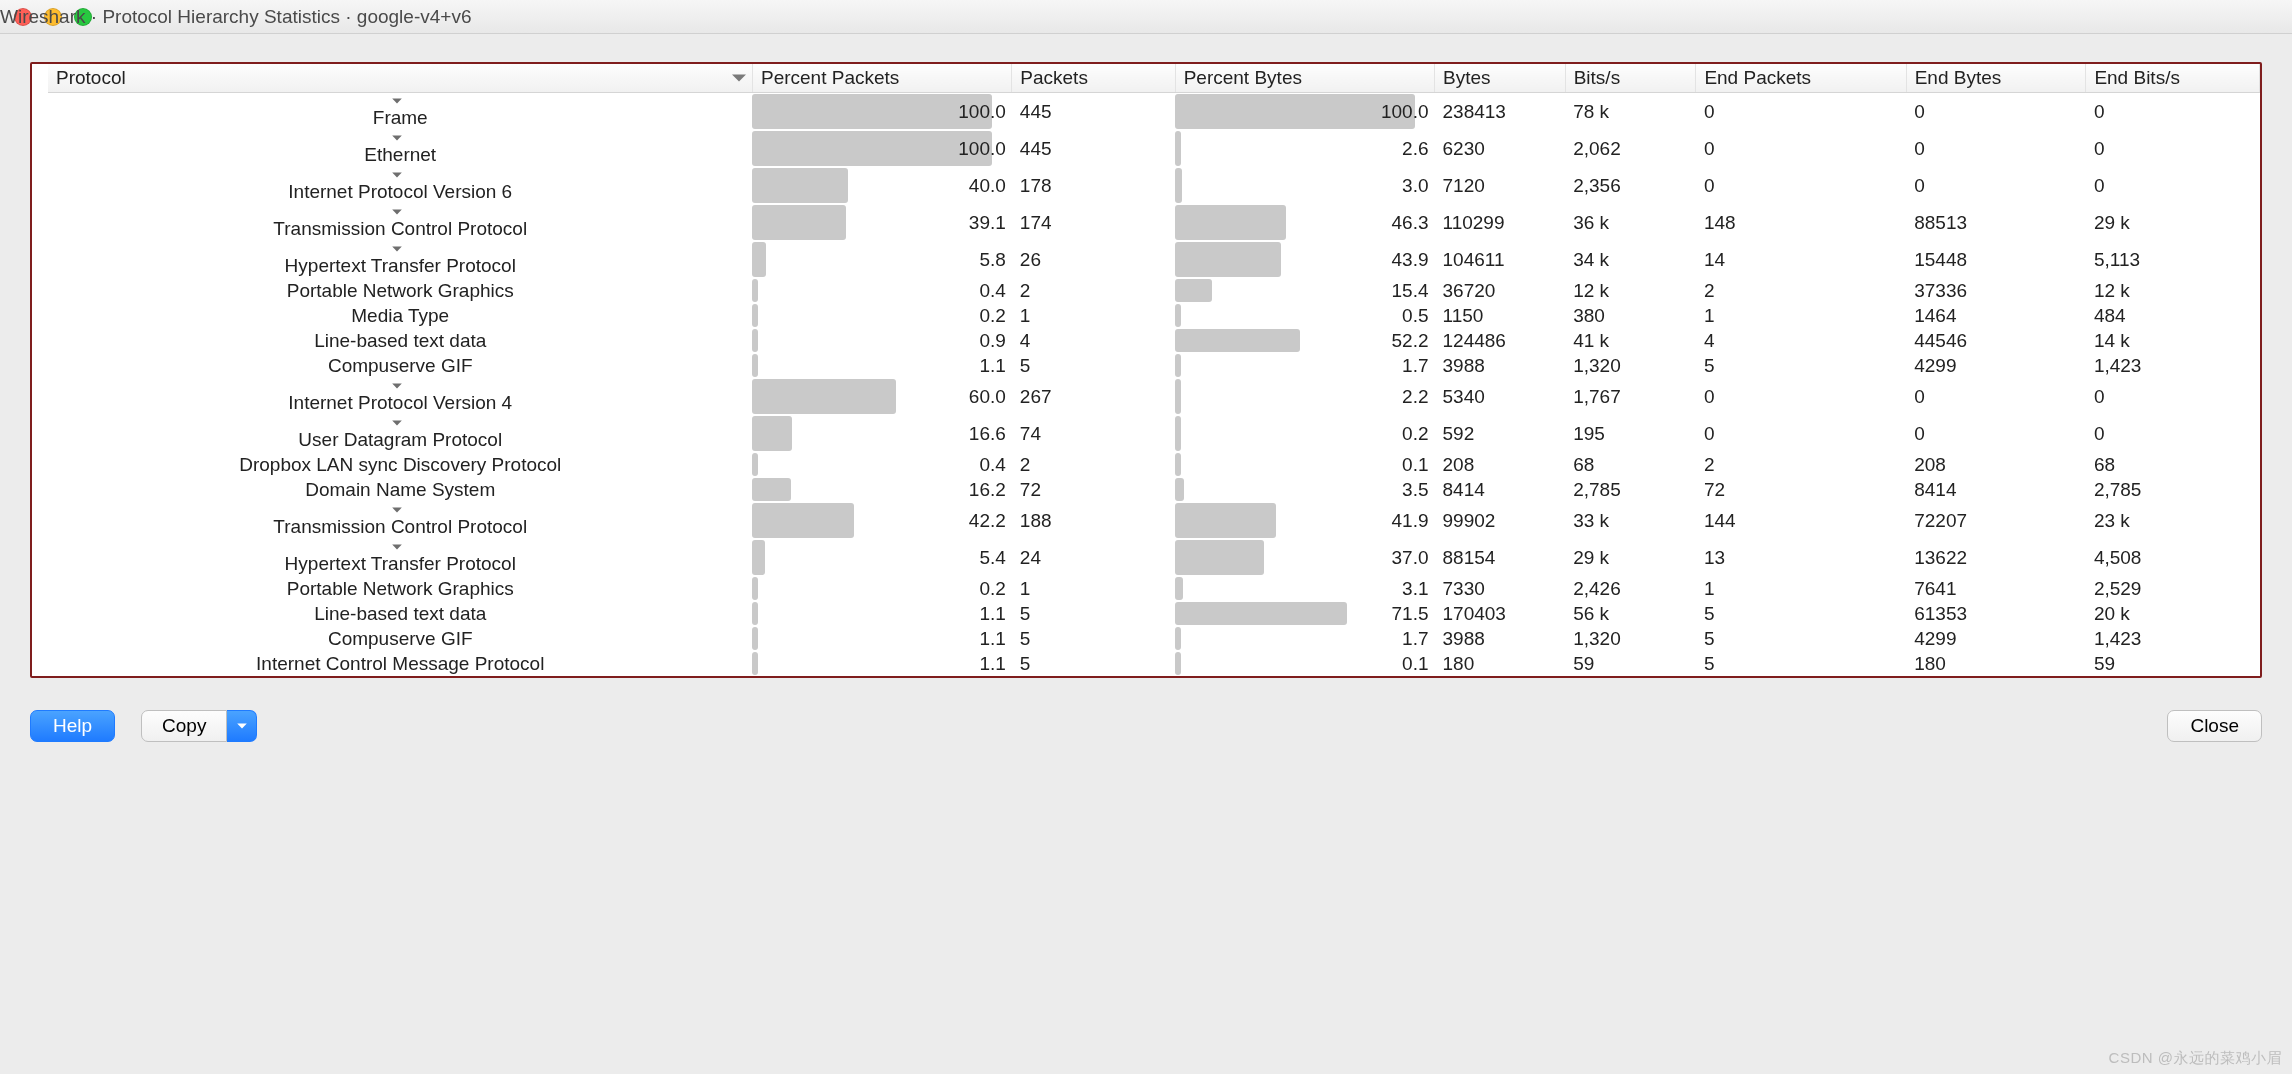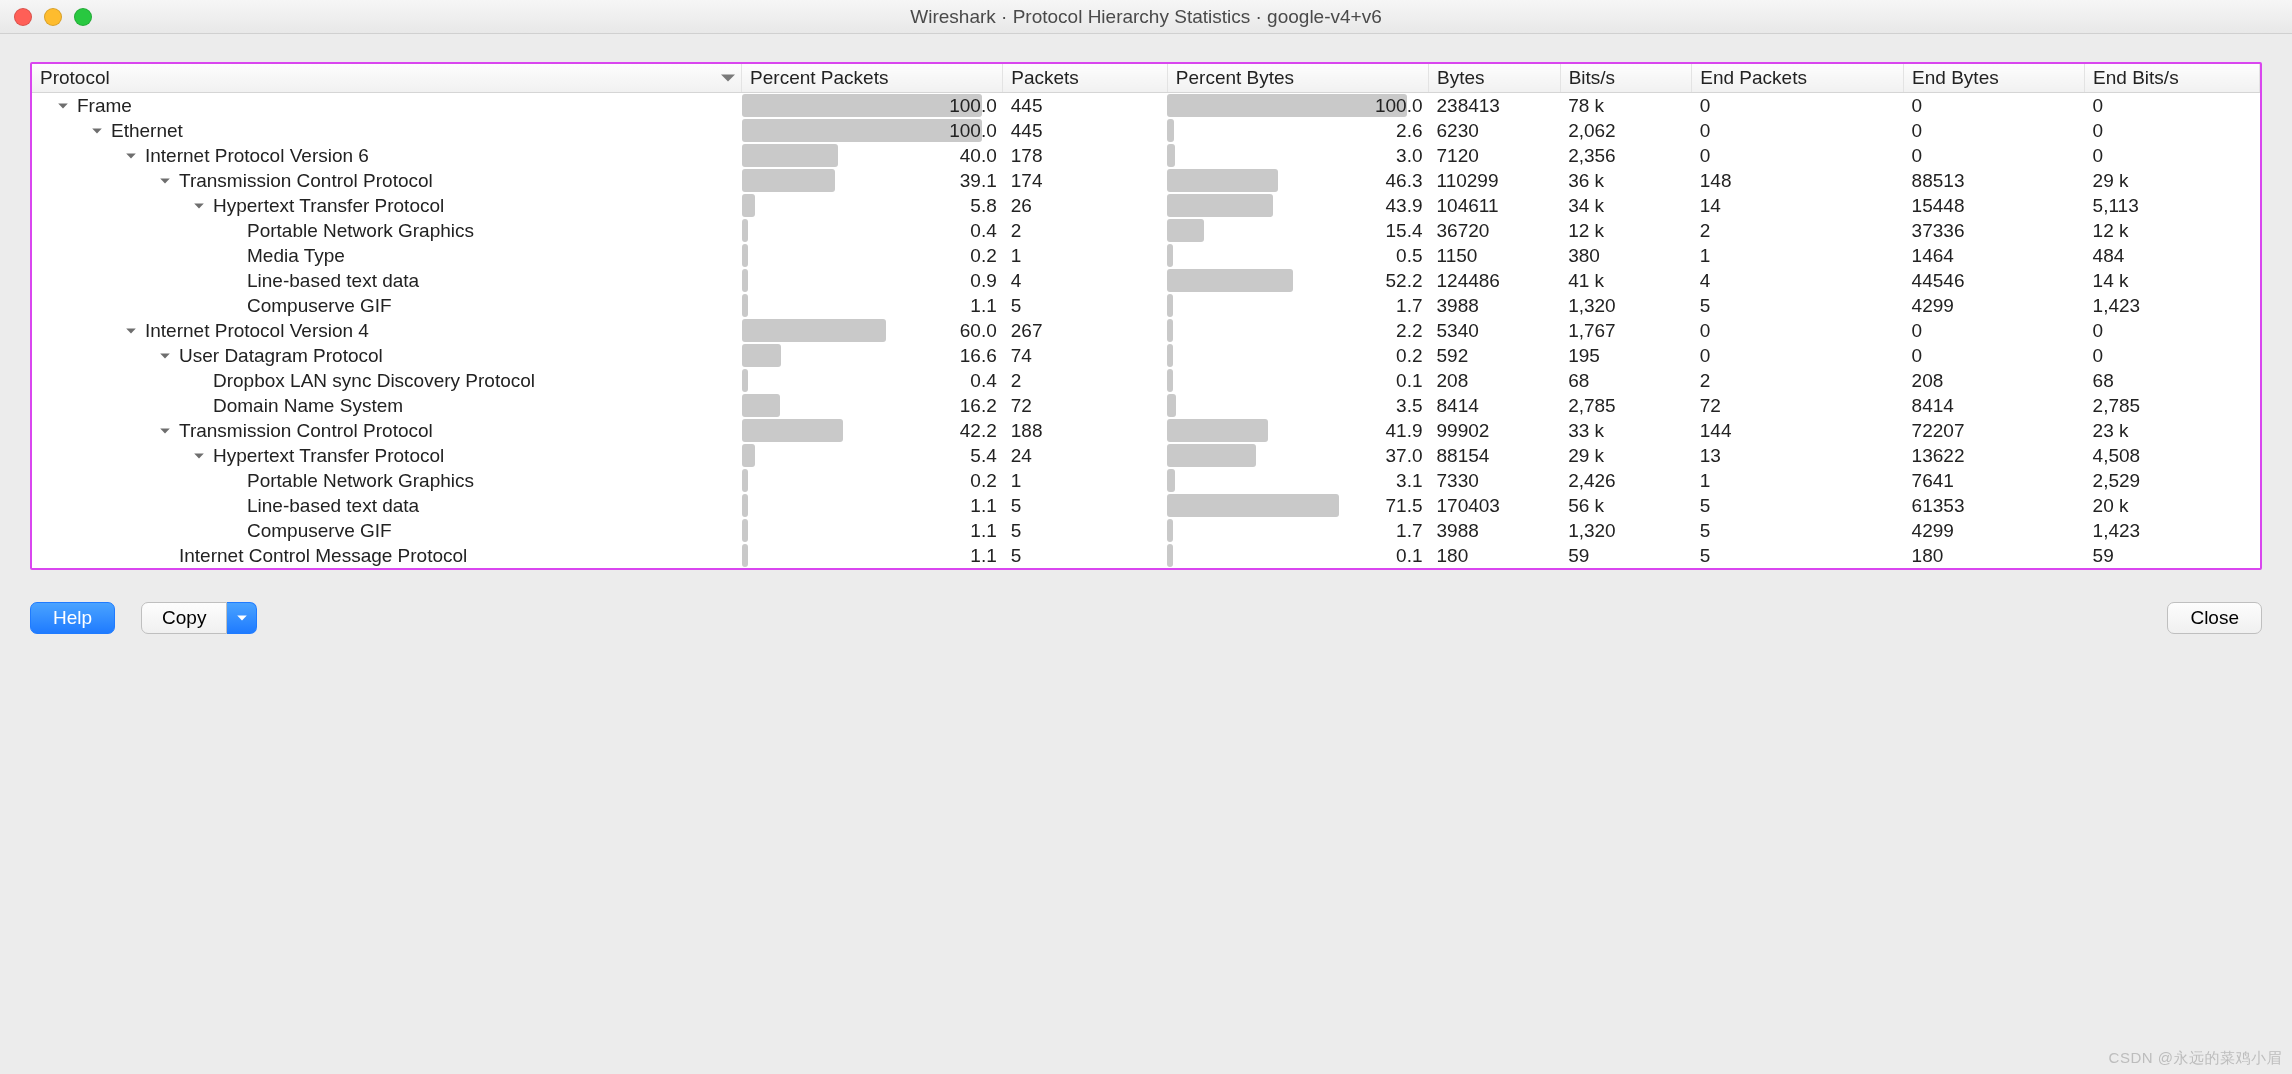--- a/index.html
+++ b/index.html
@@ -15,27 +15,28 @@
     height: 34px;
     background: linear-gradient(#f6f6f6,#e8e8e8);
     border-bottom: 1px solid #d0d0d0;
     display: flex;
     align-items: center;
     position: relative;
   }
   .traffic { display:flex; gap:12px; margin-left:14px; }
   .dot { width:18px; height:18px; border-radius:50%; border:1px solid rgba(0,0,0,.15); }
   .dot.red{background:#ff5f57;} .dot.yel{background:#febc2e;} .dot.grn{background:#28c840;}
-  .title { position:absolute; left:0; right:0; text-align:center; font-size:19px; color:#4a4a4a; }
+  .title { position:absolute; left:0; right:0; font-size:19px; color:#4a4a4a; }
   .body { padding: 28px 30px 10px 30px; background:#ececec; }
   .table-wrap {
-    border: 2px solid #d946ef;
+    border: 2px solid #7f1d1d;
     background: #fff;
     border-radius: 2px;
     overflow: hidden;
+    padding-left: 16px;
   }
   table { width:100%; border-collapse: collapse; table-layout: fixed; }
   thead th {
     background: linear-gradient(#fdfdfd,#f1f1f1);
     border-bottom:1px solid #d5d5d5;
     border-right:1px solid #e3e3e3;
     text-align:left;
     font-weight:400;
     font-size:19px;
     color:#222;
@@ -48,21 +49,21 @@
     width:0;height:0;border-left:7px solid transparent;border-right:7px solid transparent;border-top:7px solid #7a7a7a;
   }
   tbody td {
     padding: 1.5px 8px;
     font-size:19px;
     color:#222;
     vertical-align: middle;
     white-space: nowrap;
     overflow:hidden;
   }
-  .protocol-cell { display:flex; align-items:center; }
+  .protocol-cell { display:flex; align-items:center;flex-direction:column; }
   .arrow {
     width:17px; display:inline-flex; justify-content:center; color:#6e6e6e;
     margin-right:6px; font-size:13px; cursor:pointer;
   }
   .arrow svg { width:12px; height:12px; fill:#6e6e6e; }
   .indent { display:inline-block; }
   .barcell { position:relative; height:24px;margin-top:16px; }
   .bar {
     position:absolute; left:0; top:1px; bottom:1px;
     background:#c9c9c9; border-radius:3px;

